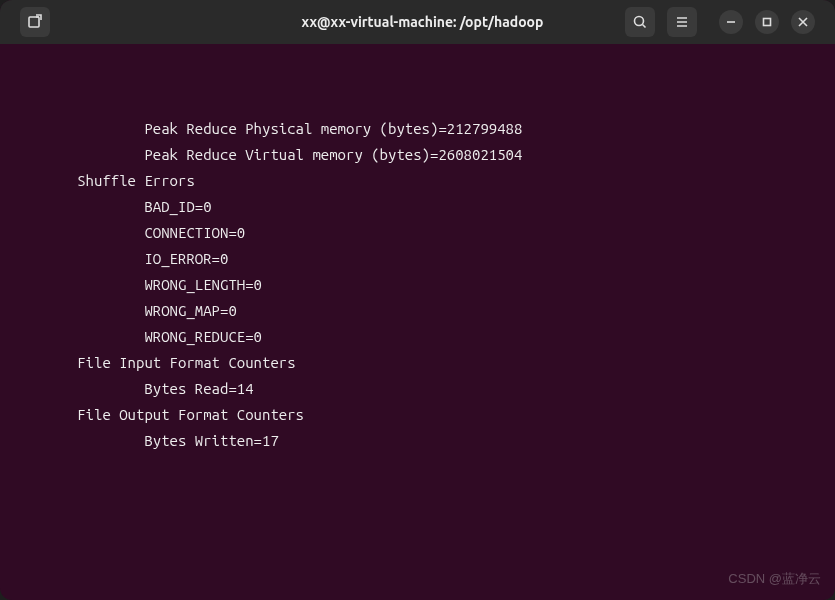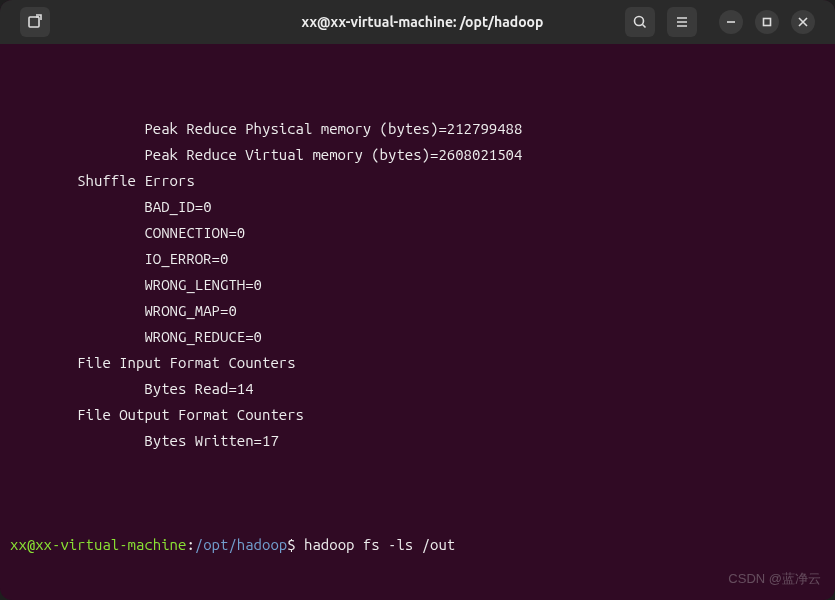--- a/index.html
+++ b/index.html
@@ -140,21 +140,20 @@
               <path d="M1 1l8 8M9 1l-8 8"></path>
             </svg>
         </div>
       </div>
     </div>
   </div>
 
   <div class="terminal">
     <div id="out-lines"><div class="line">                Peak Reduce Physical memory (bytes)=212799488</div><div class="line">                Peak Reduce Virtual memory (bytes)=2608021504</div><div class="line">        Shuffle Errors</div><div class="line">                BAD_ID=0</div><div class="line">                CONNECTION=0</div><div class="line">                IO_ERROR=0</div><div class="line">                WRONG_LENGTH=0</div><div class="line">                WRONG_MAP=0</div><div class="line">                WRONG_REDUCE=0</div><div class="line">        File Input Format Counters </div><div class="line">                Bytes Read=14</div><div class="line">        File Output Format Counters </div><div class="line">                Bytes Written=17</div></div>
 
-    <div class="line"><span class="prompt-user">xx@xx-virtual-machine</span><span class="prompt-dollar">:</span><span class="prompt-path">/opt/hadoop</span><span class="prompt-dollar">$ </span><span>hadoop fs -ls /out</span></div>
 
     
 
     
 
     
 
     
 
     <div class="watermark">CSDN @蓝净云</div>

